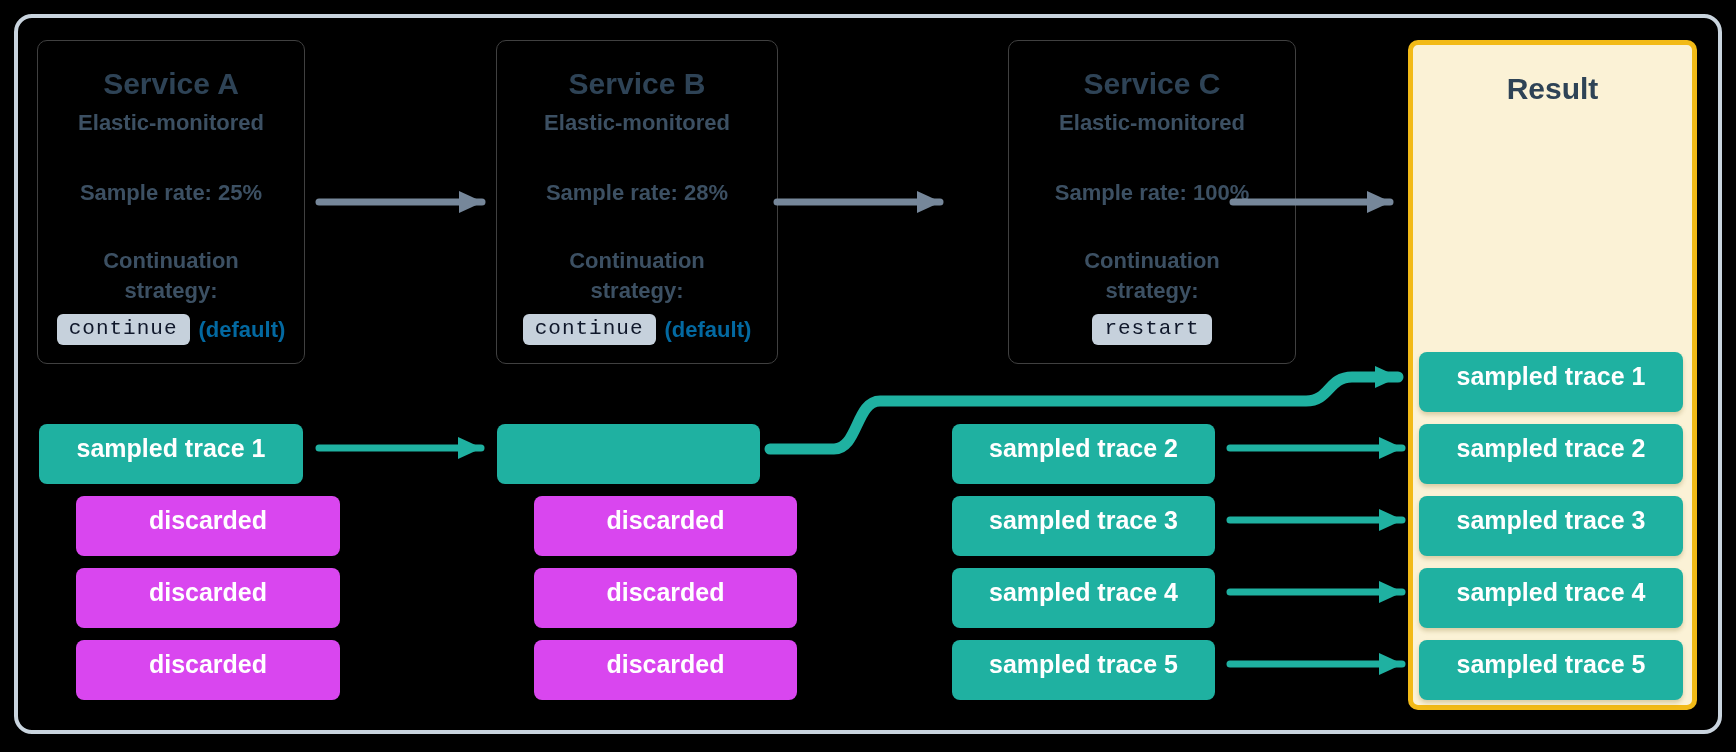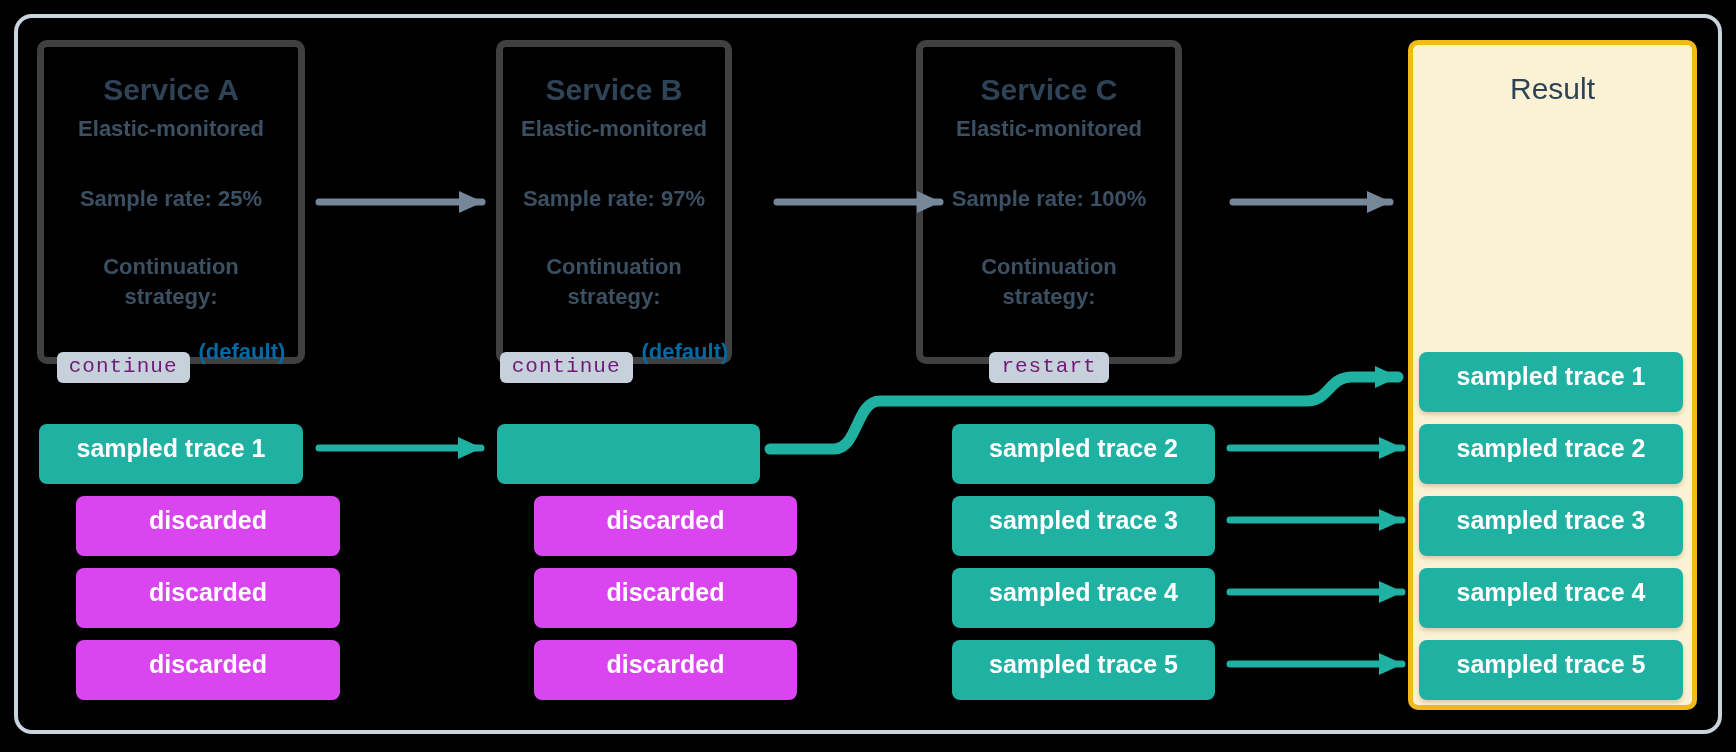--- a/index.html
+++ b/index.html
@@ -6,45 +6,45 @@
   .canvas{
     position:relative;width:1736px;height:752px;background:#000;overflow:hidden;
     font-family:"Liberation Sans","DejaVu Sans",sans-serif;
   }
   .frame{
     position:absolute;left:14px;top:14px;width:1708px;height:720px;
     border:4px solid #c9d4de;border-radius:18px;box-sizing:border-box;
   }
   .service-box{
     position:absolute;top:40px;height:324px;box-sizing:border-box;
-    border:7px solid #404040;border-radius:10px;
+    border:1px solid #404040;border-radius:10px;
     display:flex;flex-direction:column;align-items:center;
     padding-top:26px;
   }
   .svc-title{font-size:30px;font-weight:800;color:#2e4356;line-height:34px;}
   .svc-sub{margin-top:9px;font-size:22px;font-weight:600;color:#3c5063;}
   .svc-rate{margin-top:44px;font-size:22px;font-weight:600;color:#3c5063;}
   .svc-strategy{
     margin-top:40px;font-size:22px;font-weight:600;color:#3c5063;
     line-height:30px;text-align:center;width:170px;
   }
   .svc-badge-row{margin-top:8px;display:flex;align-items:center;gap:9px;}
   .code-badge{
-    background:#c6d1dc;color:#701a75;border-radius:6px;padding:3px 12px 5px 12px;
+    background:#c6d1dc;color:#0f172a;border-radius:6px;padding:3px 12px 5px 12px;
     font-family:"Liberation Mono","DejaVu Sans Mono",monospace;
-    font-size:21px;font-weight:500;letter-spacing:1px;margin-top:32px;
+    font-size:21px;font-weight:500;letter-spacing:1px;
   }
   .badge-suffix{font-size:22px;font-weight:600;color:#0369a1;}
   .badge-suffix:empty{display:none;}
   .result-box{
     position:absolute;left:1408px;top:40px;width:289px;height:670px;box-sizing:border-box;
     background:#fbf2d6;border:5px solid #f2ba17;border-radius:10px;
   }
   .result-title{
-    margin-top:27px;text-align:center;font-size:30px;font-weight:400;color:#2e4356;
+    margin-top:27px;text-align:center;font-size:30px;font-weight:700;color:#2e4356;
   }
   .chip{
     position:absolute;height:60px;border-radius:8px;box-sizing:border-box;
     color:#ffffff;font-size:25px;font-weight:600;line-height:48px;text-align:center;
     white-space:nowrap;
   }
   .chip.teal{background:#1fb1a1;}
   .chip.red{background:#d946ef;margin-left:37px;}
   .chip.shadow{box-shadow:0 3px 4px rgba(120,95,20,0.25);}
   .arrows{position:absolute;left:0;top:0;pointer-events:none;}
@@ -60,32 +60,32 @@
     <div class="svc-title">Service A</div>
     <div class="svc-sub">Elastic-monitored</div>
     <div class="svc-rate">Sample rate: 25%</div>
     <div class="svc-strategy">Continuation strategy:</div>
     <div class="svc-badge-row">
       <span class="code-badge">continue</span>
       <span class="badge-suffix">(default)</span>
     </div>
   </div>
 
-  <div class="service-box" style="left:496px;width:236px;">
+  <div class="service-box" style="left:496px;width:282px;">
     <div class="svc-title">Service B</div>
     <div class="svc-sub">Elastic-monitored</div>
-    <div class="svc-rate">Sample rate: 97%</div>
+    <div class="svc-rate">Sample rate: 28%</div>
     <div class="svc-strategy">Continuation strategy:</div>
     <div class="svc-badge-row">
       <span class="code-badge">continue</span>
       <span class="badge-suffix">(default)</span>
     </div>
   </div>
 
-  <div class="service-box" style="left:916px;width:266px;">
+  <div class="service-box" style="left:1008px;width:288px;">
     <div class="svc-title">Service C</div>
     <div class="svc-sub">Elastic-monitored</div>
     <div class="svc-rate">Sample rate: 100%</div>
     <div class="svc-strategy">Continuation strategy:</div>
     <div class="svc-badge-row">
       <span class="code-badge">restart</span>
 
     </div>
   </div>
 

